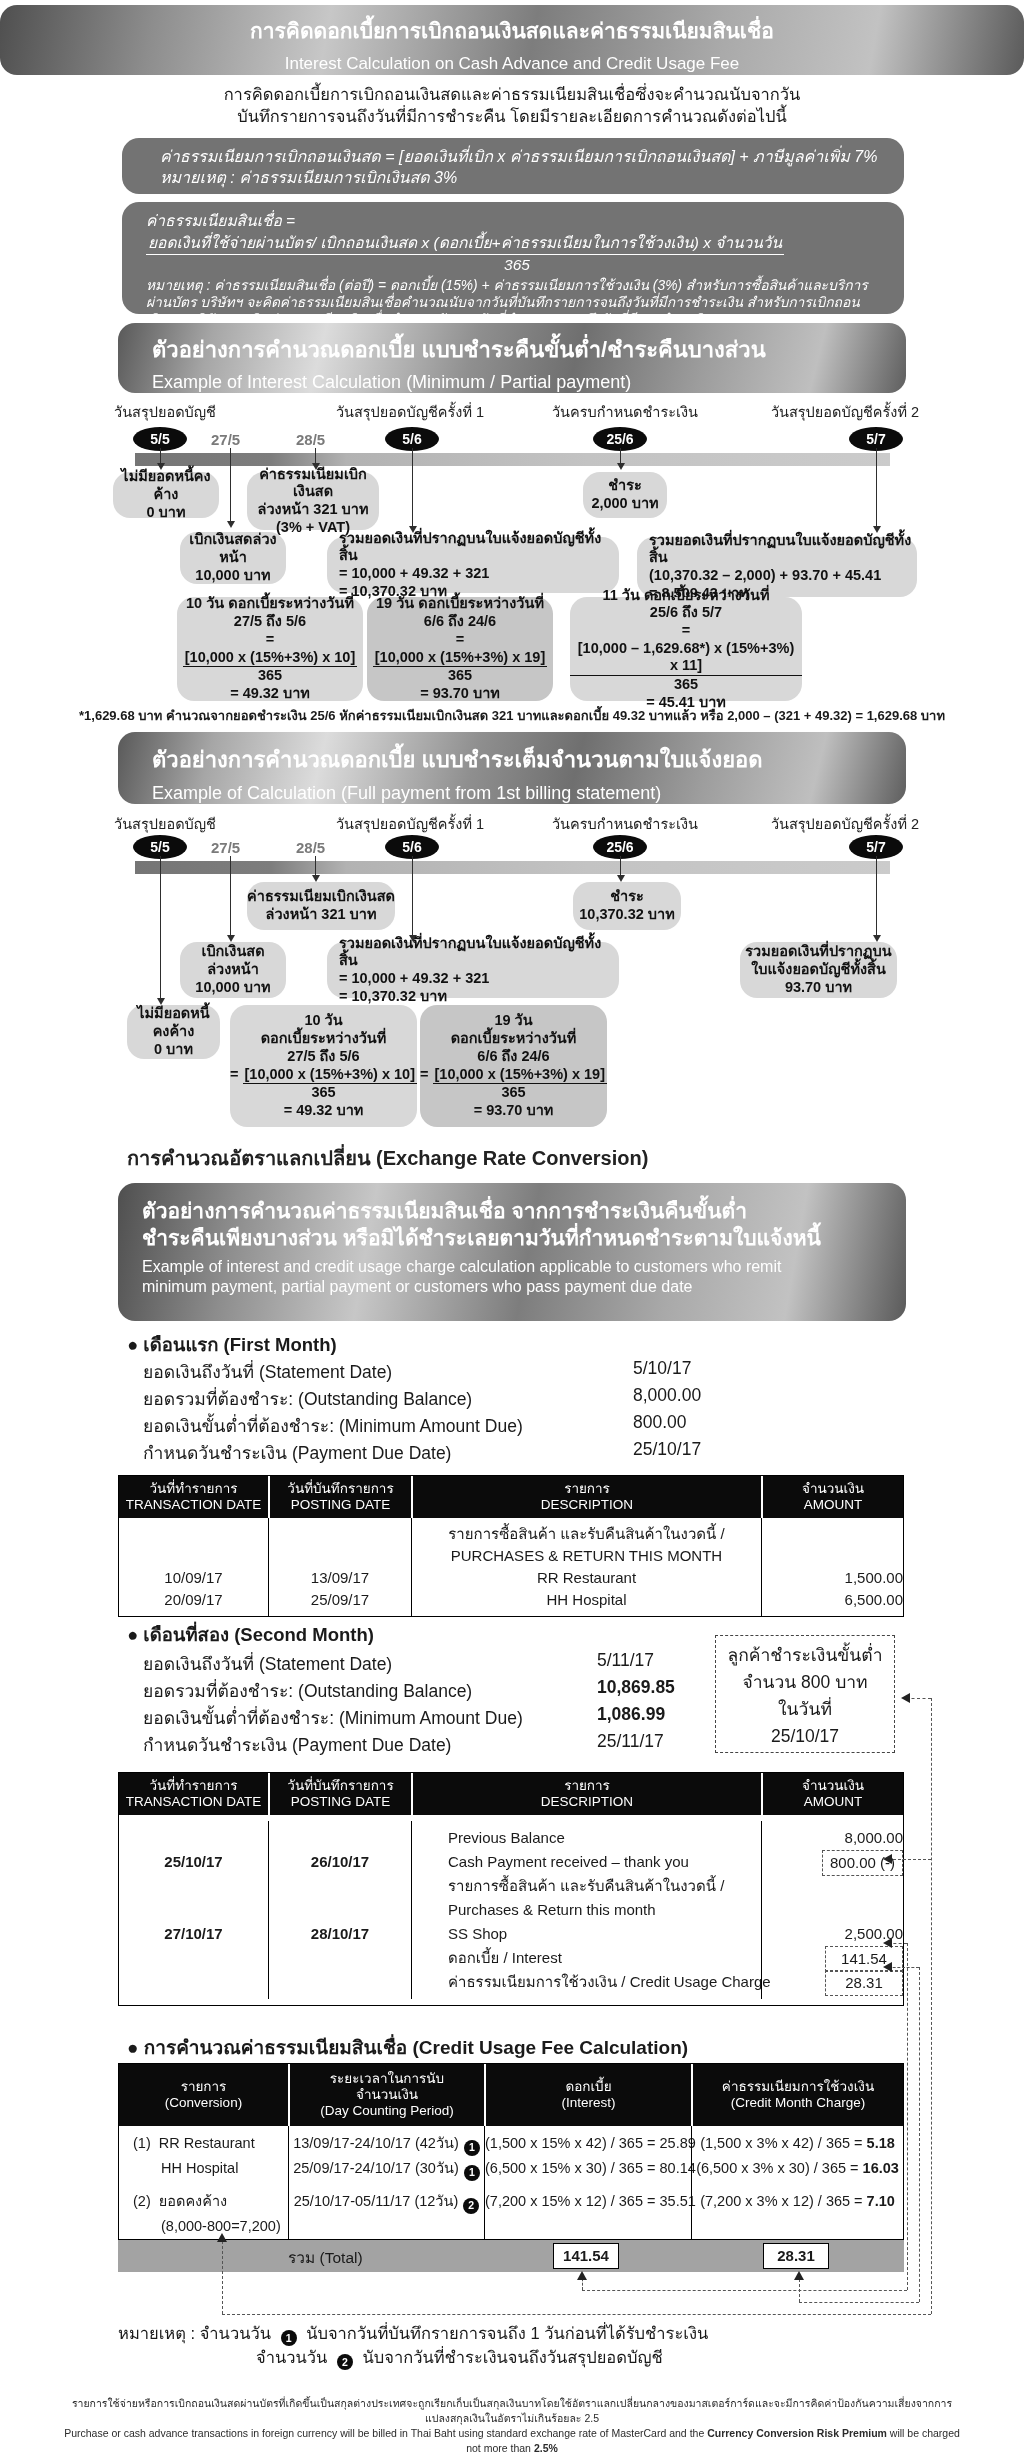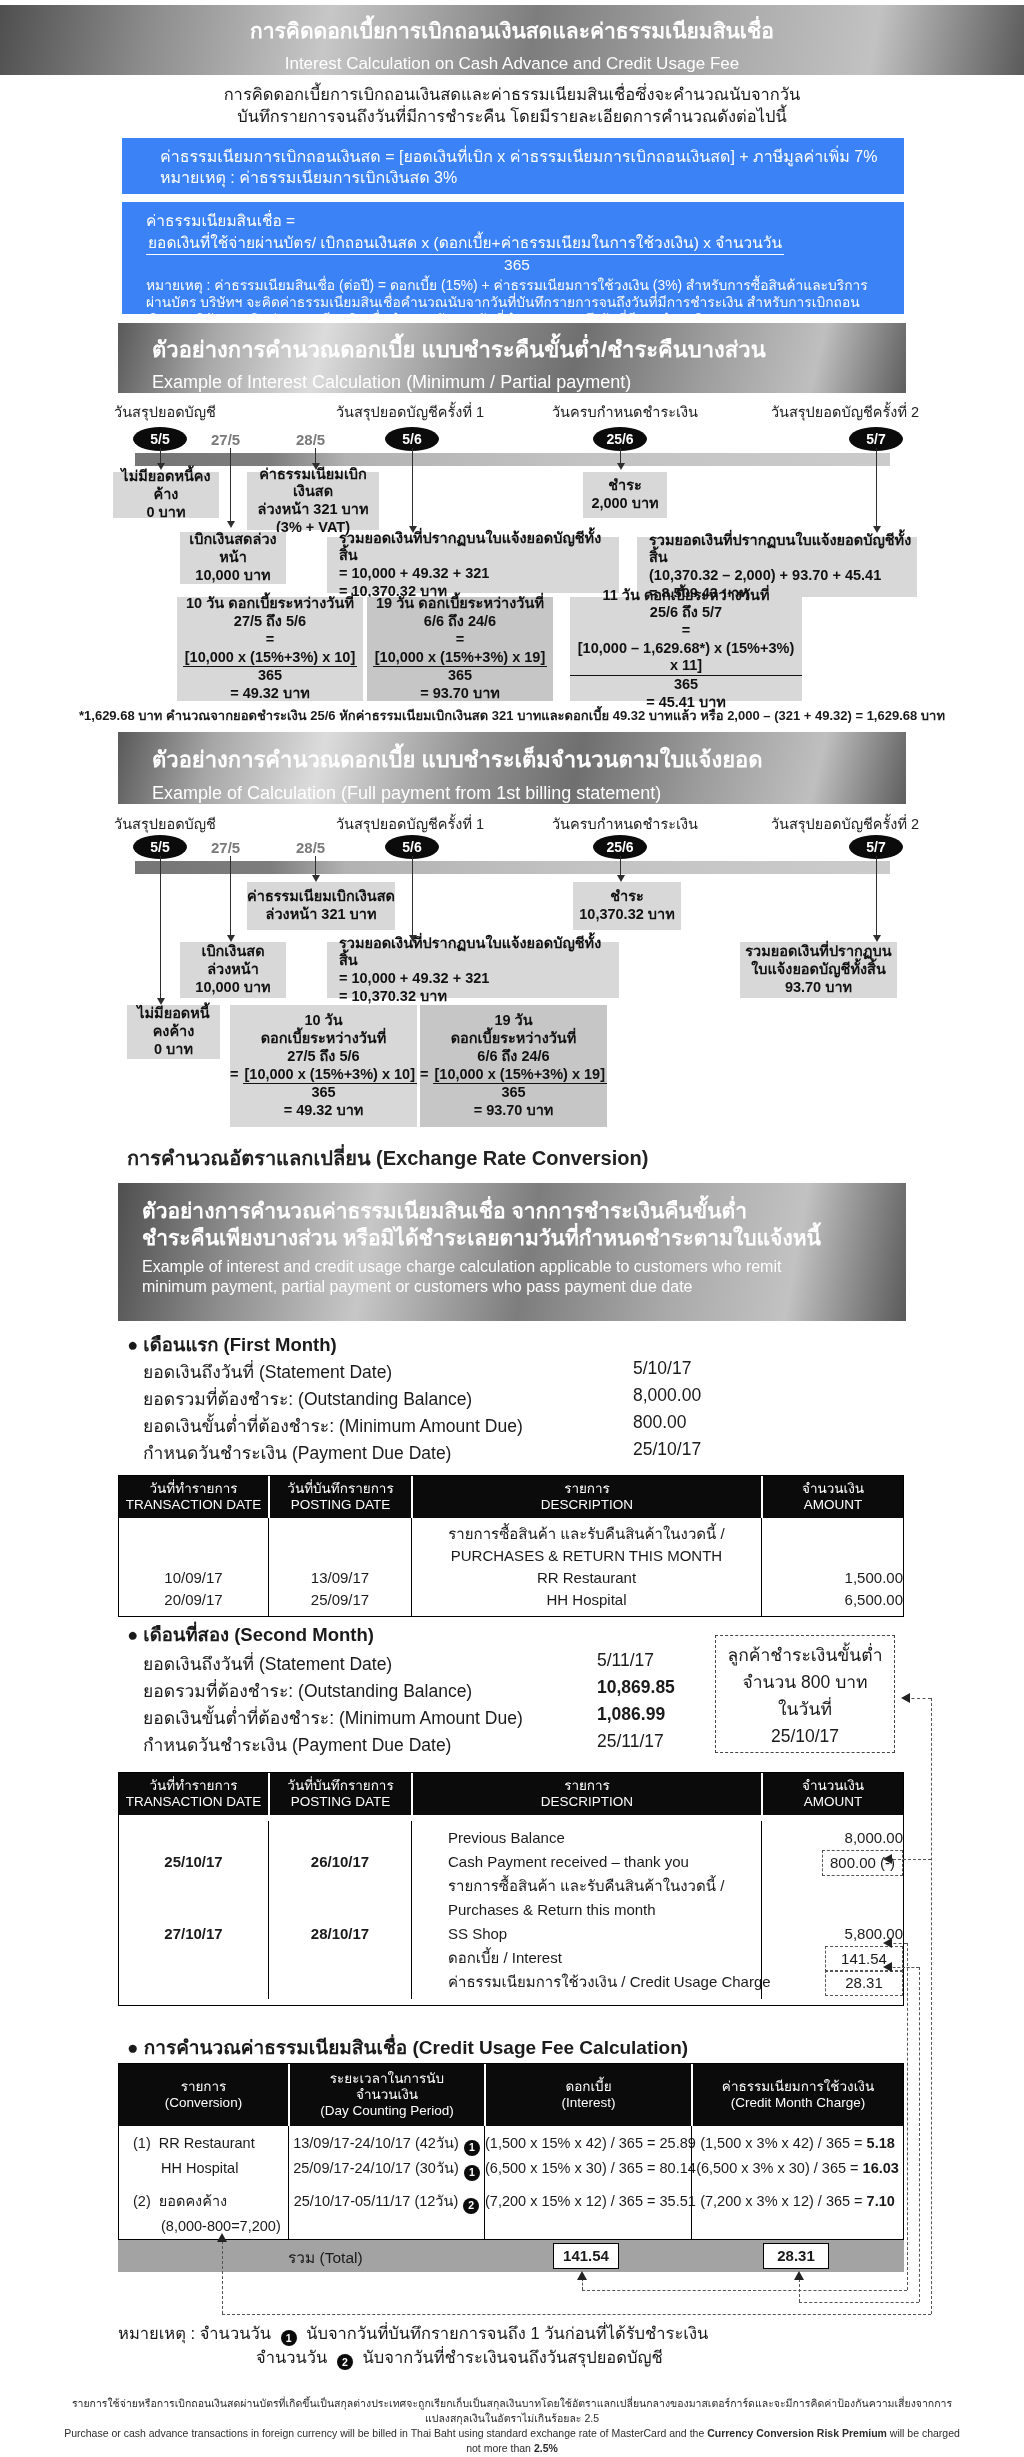--- a/index.html
+++ b/index.html
@@ -1,24 +1,24 @@
 <!DOCTYPE html>
 <html><head>
 <meta charset="utf-8">
 <style>
   html,body{margin:0;padding:0;background:#ffffff;}
   body{font-family:"Liberation Sans","DejaVu Sans",sans-serif;color:#1a1a1a;}
   .page{position:relative;width:1024px;height:2457px;background:#fff;overflow:hidden;}
-  .abs{position:absolute;}
+  .abs{position:absolute;border-radius:17px;}
   .c{text-align:center;}
   .b{font-weight:bold;}
   
   .metal{background:linear-gradient(104deg,#595959 0%,#a6a6a6 12%,#dcdcdc 26%,#8f8f8f 45%,#6f6f6f 58%,#9d9d9d 74%,#bfbfbf 88%,#5e5e5e 100%);color:#fff;}
   .metal2{background:linear-gradient(100deg,#4f4f4f 0%,#8d8d8d 15%,#c7c7c7 32%,#7d7d7d 52%,#a9a9a9 70%,#c2c2c2 85%,#5a5a5a 100%);color:#fff;}
-  .blackbox{background:#3b82f6;color:#fff;}
+  .blackbox{background:#737373;color:#fff;font-style:italic;}
   .gbox{background:#d8d8d8;color:#111;font-weight:bold;font-size:14.5px;line-height:1.22;display:flex;flex-direction:column;justify-content:center;text-align:center;}
   .gbox.dark{background:#c6c6c6;}
   .gbox.left{text-align:left;padding-left:12px;}
   .oval{position:absolute;width:54px;height:24px;background:#0b0b0b;color:#fff;border-radius:50%;font-weight:bold;font-size:14px;display:flex;align-items:center;justify-content:center;}
   .pdate{position:absolute;color:#7a7a7a;font-size:15px;font-weight:bold;}
   .tl-label{position:absolute;font-size:14.5px;color:#222;transform:translateX(-50%);white-space:nowrap;}
   .tl-bar{position:absolute;height:13px;background:linear-gradient(90deg,#757575 0%,#7d7d7d 18%,#b2b2b2 28%,#c3c3c3 60%,#cbcbcb 100%);}
   .varrow{position:absolute;width:0;border-left:1px solid #2e2e2e;}
   .varrow:after{content:"";position:absolute;bottom:-6px;left:-4.5px;border:4px solid transparent;border-top:7px solid #2e2e2e;}
   .fracnum{display:inline-block;border-bottom:1.5px solid #fff;padding:0 2px;}
@@ -352,21 +352,21 @@
         <div class="tline">Purchases &amp; Return this month</div>
         <div class="tline">SS Shop</div>
         <div class="tline">ดอกเบี้ย / Interest</div>
         <div class="tline">ค่าธรรมเนียมการใช้วงเงิน / Credit Usage Charge</div>
       </div>
       <div class="amt">
         <div class="tline">8,000.00</div>
         <div class="tline"><span class="dashedval">800.00 (-)</span></div>
         <div class="tline"></div>
           <div class="tline"></div>
-        <div class="tline">5,800.00</div>
+        <div class="tline">2,500.00</div>
         <div class="tline"><span class="dashedval">141.54</span></div>
         <div class="tline"><span class="dashedval">28.31</span></div>
       </div>
     </div>
   </div>
 
   <div class="bullet-line" style="left:127px;top:2032px;font-size:19px;"><span>●</span> <span>การคำนวณค่าธรรมเนียมสินเชื่อ (Credit Usage Fee Calculation)</span></div>
 
   <div class="dtable" style="top:2063px;">
     <div class="dthead cols3" style="height:62px;">

